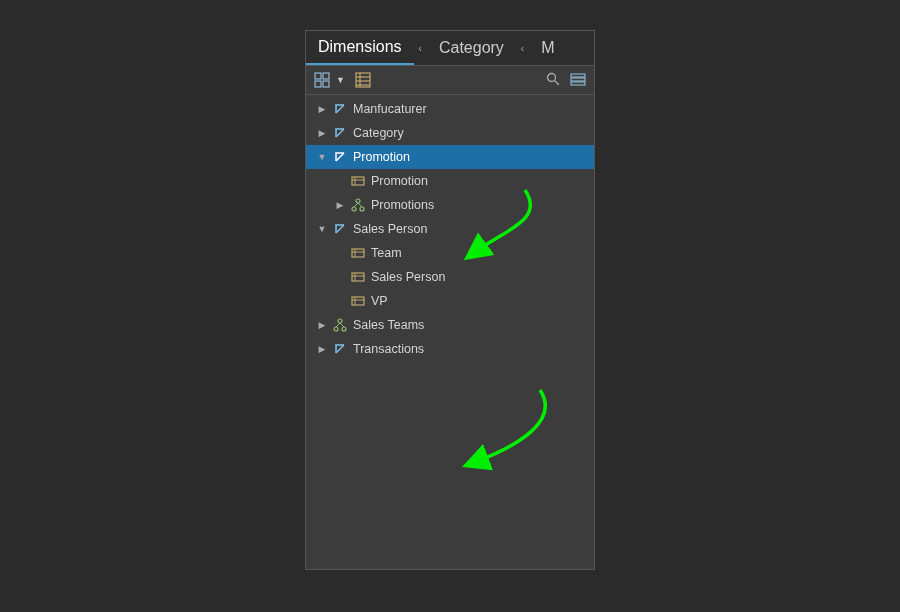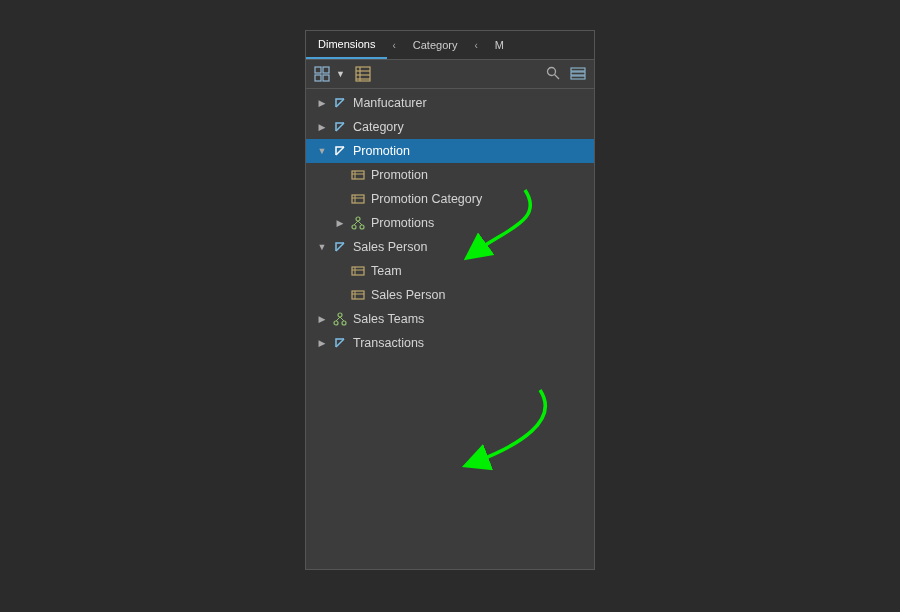--- a/index.html
+++ b/index.html
@@ -34,21 +34,21 @@
     .tab-bar {
       display: flex;
       background: #2d2d2d;
       border-bottom: 1px solid #555;
       align-items: center;
     }
 
     .tab {
       padding: 7px 12px;
       color: #ccc;
-      font-size: 11px;
+      font-size: 16px;
       cursor: pointer;
       display: flex;
       align-items: center;
       gap: 4px;
       white-space: nowrap;
     }
 
     .tab.active {
       color: #fff;
       border-bottom: 2px solid #4a9fd4;
@@ -254,31 +254,20 @@
         <span class="item-icon icon-field">
           <svg width="14" height="14" viewBox="0 0 14 14">
             <rect x="1" y="3" width="12" height="8" fill="none" stroke="#c0a86e" stroke-width="1.2"></rect>
             <line x1="1" y1="6" x2="13" y2="6" stroke="#c0a86e" stroke-width="1"></line>
             <line x1="4" y1="3" x2="4" y2="11" stroke="#c0a86e" stroke-width="1"></line>
           </svg>
         </span>
         <span>Promotion</span>
       </div>
 
-      <div class="tree-item level-2">
-        <span class="expand-icon"></span>
-        <span class="item-icon icon-field">
-          <svg width="14" height="14" viewBox="0 0 14 14">
-            <rect x="1" y="3" width="12" height="8" fill="none" stroke="#c0a86e" stroke-width="1.2"></rect>
-            <line x1="1" y1="6" x2="13" y2="6" stroke="#c0a86e" stroke-width="1"></line>
-            <line x1="4" y1="3" x2="4" y2="11" stroke="#c0a86e" stroke-width="1"></line>
-          </svg>
-        </span>
-        <span>Promotion Category</span>
-      </div>
 
       <div class="tree-item level-2">
         <span class="expand-icon">▶</span>
         <span class="item-icon icon-hierarchy">
           <svg width="14" height="14" viewBox="0 0 14 14">
             <circle cx="7" cy="3" r="2" fill="none" stroke="#8fbd6e" stroke-width="1.2"></circle>
             <circle cx="3" cy="11" r="2" fill="none" stroke="#8fbd6e" stroke-width="1.2"></circle>
             <circle cx="11" cy="11" r="2" fill="none" stroke="#8fbd6e" stroke-width="1.2"></circle>
             <line x1="7" y1="5" x2="3" y2="9" stroke="#8fbd6e" stroke-width="1"></line>
             <line x1="7" y1="5" x2="11" y2="9" stroke="#8fbd6e" stroke-width="1"></line>
@@ -317,20 +306,31 @@
           <svg width="14" height="14" viewBox="0 0 14 14">
             <rect x="1" y="3" width="12" height="8" fill="none" stroke="#c0a86e" stroke-width="1.2"></rect>
             <line x1="1" y1="6" x2="13" y2="6" stroke="#c0a86e" stroke-width="1"></line>
             <line x1="4" y1="3" x2="4" y2="11" stroke="#c0a86e" stroke-width="1"></line>
           </svg>
         </span>
         <span>Sales Person</span>
       </div>
 
 
+      <div class="tree-item level-2">
+        <span class="expand-icon"></span>
+        <span class="item-icon icon-field">
+          <svg width="14" height="14" viewBox="0 0 14 14">
+            <rect x="1" y="3" width="12" height="8" fill="none" stroke="#c0a86e" stroke-width="1.2"></rect>
+            <line x1="1" y1="6" x2="13" y2="6" stroke="#c0a86e" stroke-width="1"></line>
+            <line x1="4" y1="3" x2="4" y2="11" stroke="#c0a86e" stroke-width="1"></line>
+          </svg>
+        </span>
+        <span>VP</span>
+      </div>
 
       <div class="tree-item level-1">
         <span class="expand-icon">▶</span>
         <span class="item-icon icon-hierarchy">
           <svg width="14" height="14" viewBox="0 0 14 14">
             <circle cx="7" cy="3" r="2" fill="none" stroke="#8fbd6e" stroke-width="1.2"></circle>
             <circle cx="3" cy="11" r="2" fill="none" stroke="#8fbd6e" stroke-width="1.2"></circle>
             <circle cx="11" cy="11" r="2" fill="none" stroke="#8fbd6e" stroke-width="1.2"></circle>
             <line x1="7" y1="5" x2="3" y2="9" stroke="#8fbd6e" stroke-width="1"></line>
             <line x1="7" y1="5" x2="11" y2="9" stroke="#8fbd6e" stroke-width="1"></line>

